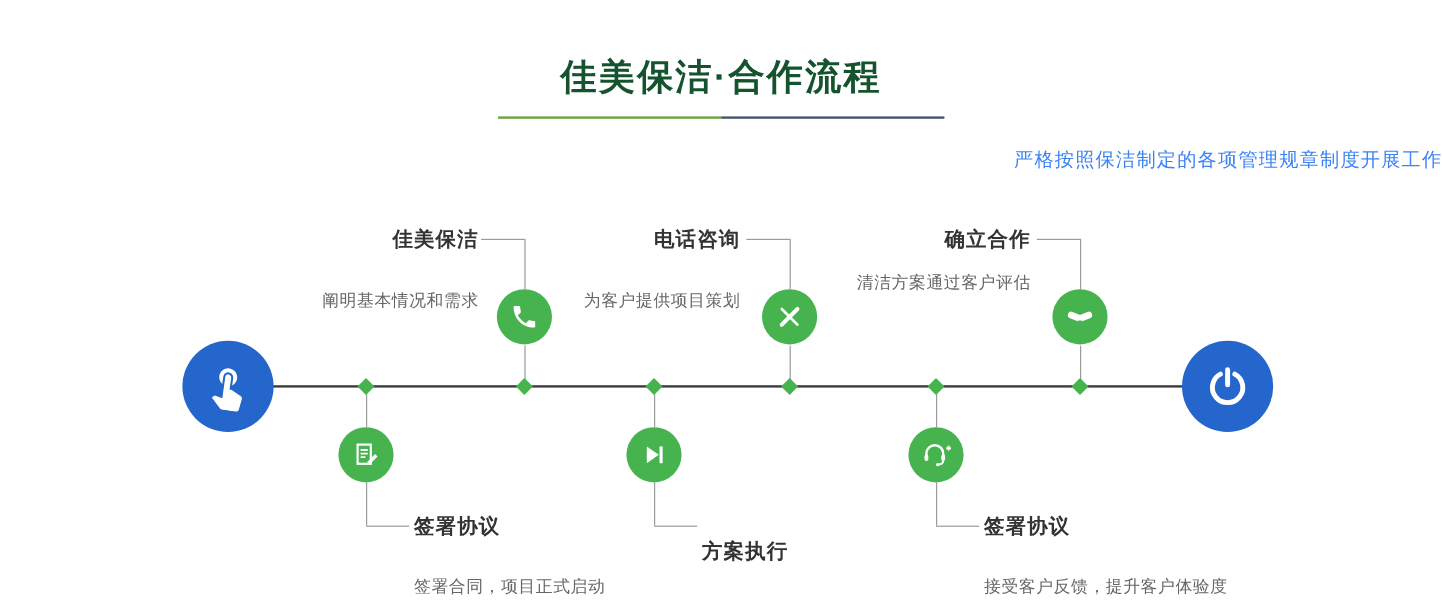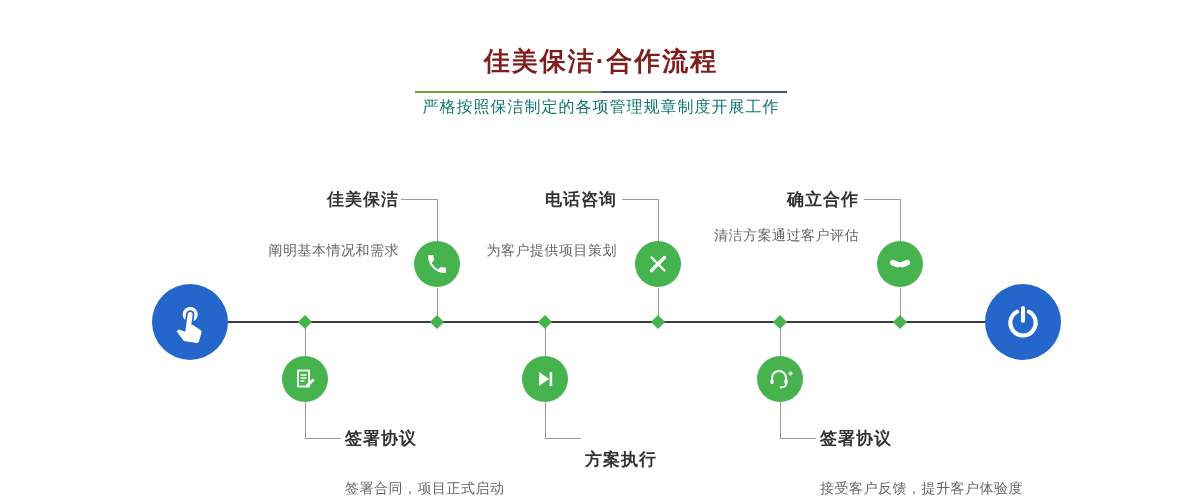--- a/index.html
+++ b/index.html
@@ -3,25 +3,25 @@
 <meta charset="utf-8">
 <style>
   html,body { margin:0; padding:0; background:#fff; }
   .canvas {
     position:relative; width:1202px; height:502px; background:#ffffff;
     font-family:"Liberation Sans","DejaVu Sans",sans-serif; overflow:hidden;
   }
 
   
   .header { position:absolute; top:44px; left:0; width:100%; text-align:center; }
-  .title { font-size:26px; font-weight:bold; color:#7f1d1d; letter-spacing:2px; }
+  .title { font-size:30px; font-weight:bold; color:#14532d; letter-spacing:2px; }
   .title-underline { width:372px; height:2px; margin:12px auto 0; display:flex; }
   .seg-green { flex:1; background:#6fa33e; }
   .seg-slate { flex:1; background:#47566c; }
-  .subtitle { margin-top:4px; font-size:16px; color:#0f766e; letter-spacing:1px; }
+  .subtitle { margin-top:24px; font-size:16px; color:#3b82f6; letter-spacing:1px;text-align:right; }
 
   
   .timeline { position:absolute; left:195px; top:321px; width:830px; height:2px; background:#3d3d3d; }
 
   .terminal {
     position:absolute; width:76px; height:76px; border-radius:50%;
     background:#2566cc; color:#fff; display:flex; align-items:center; justify-content:center; z-index:3;
   }
   .terminal.start { left:152px; top:284px; }
   .terminal.end   { left:985px; top:284px; }

